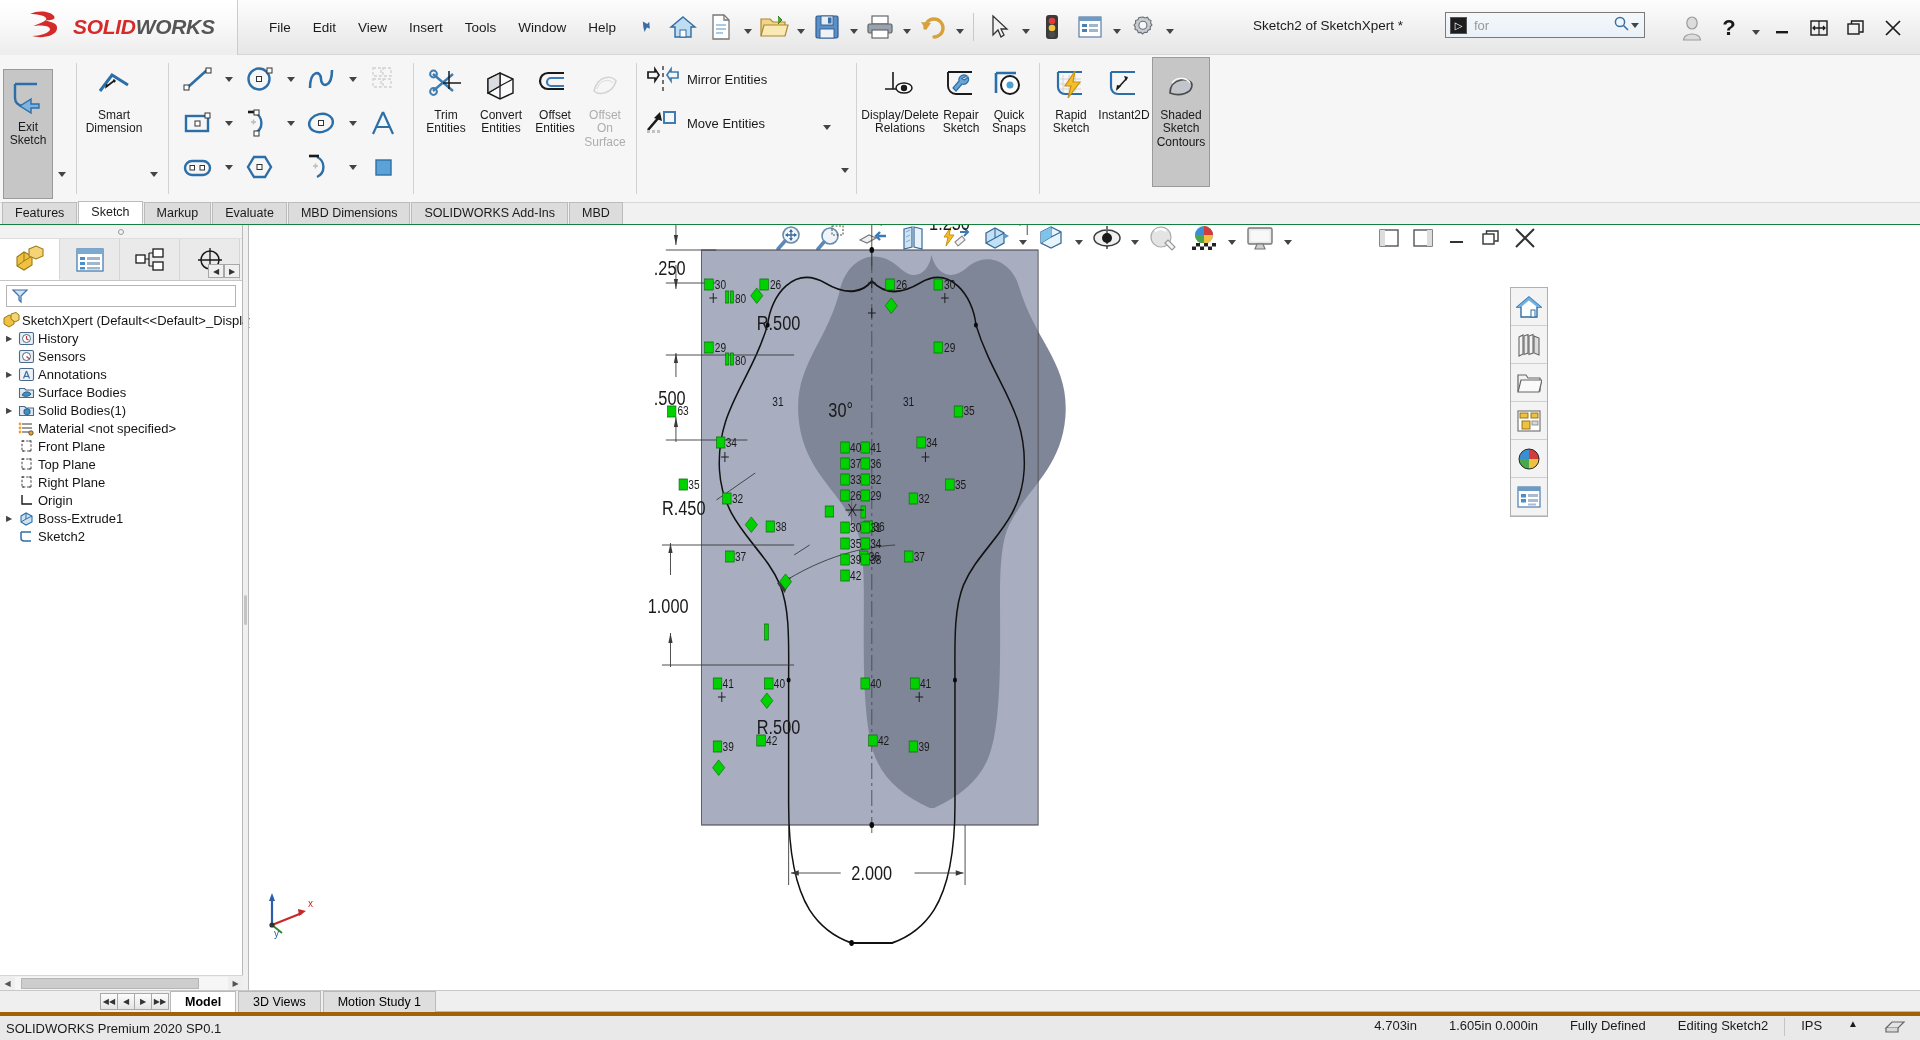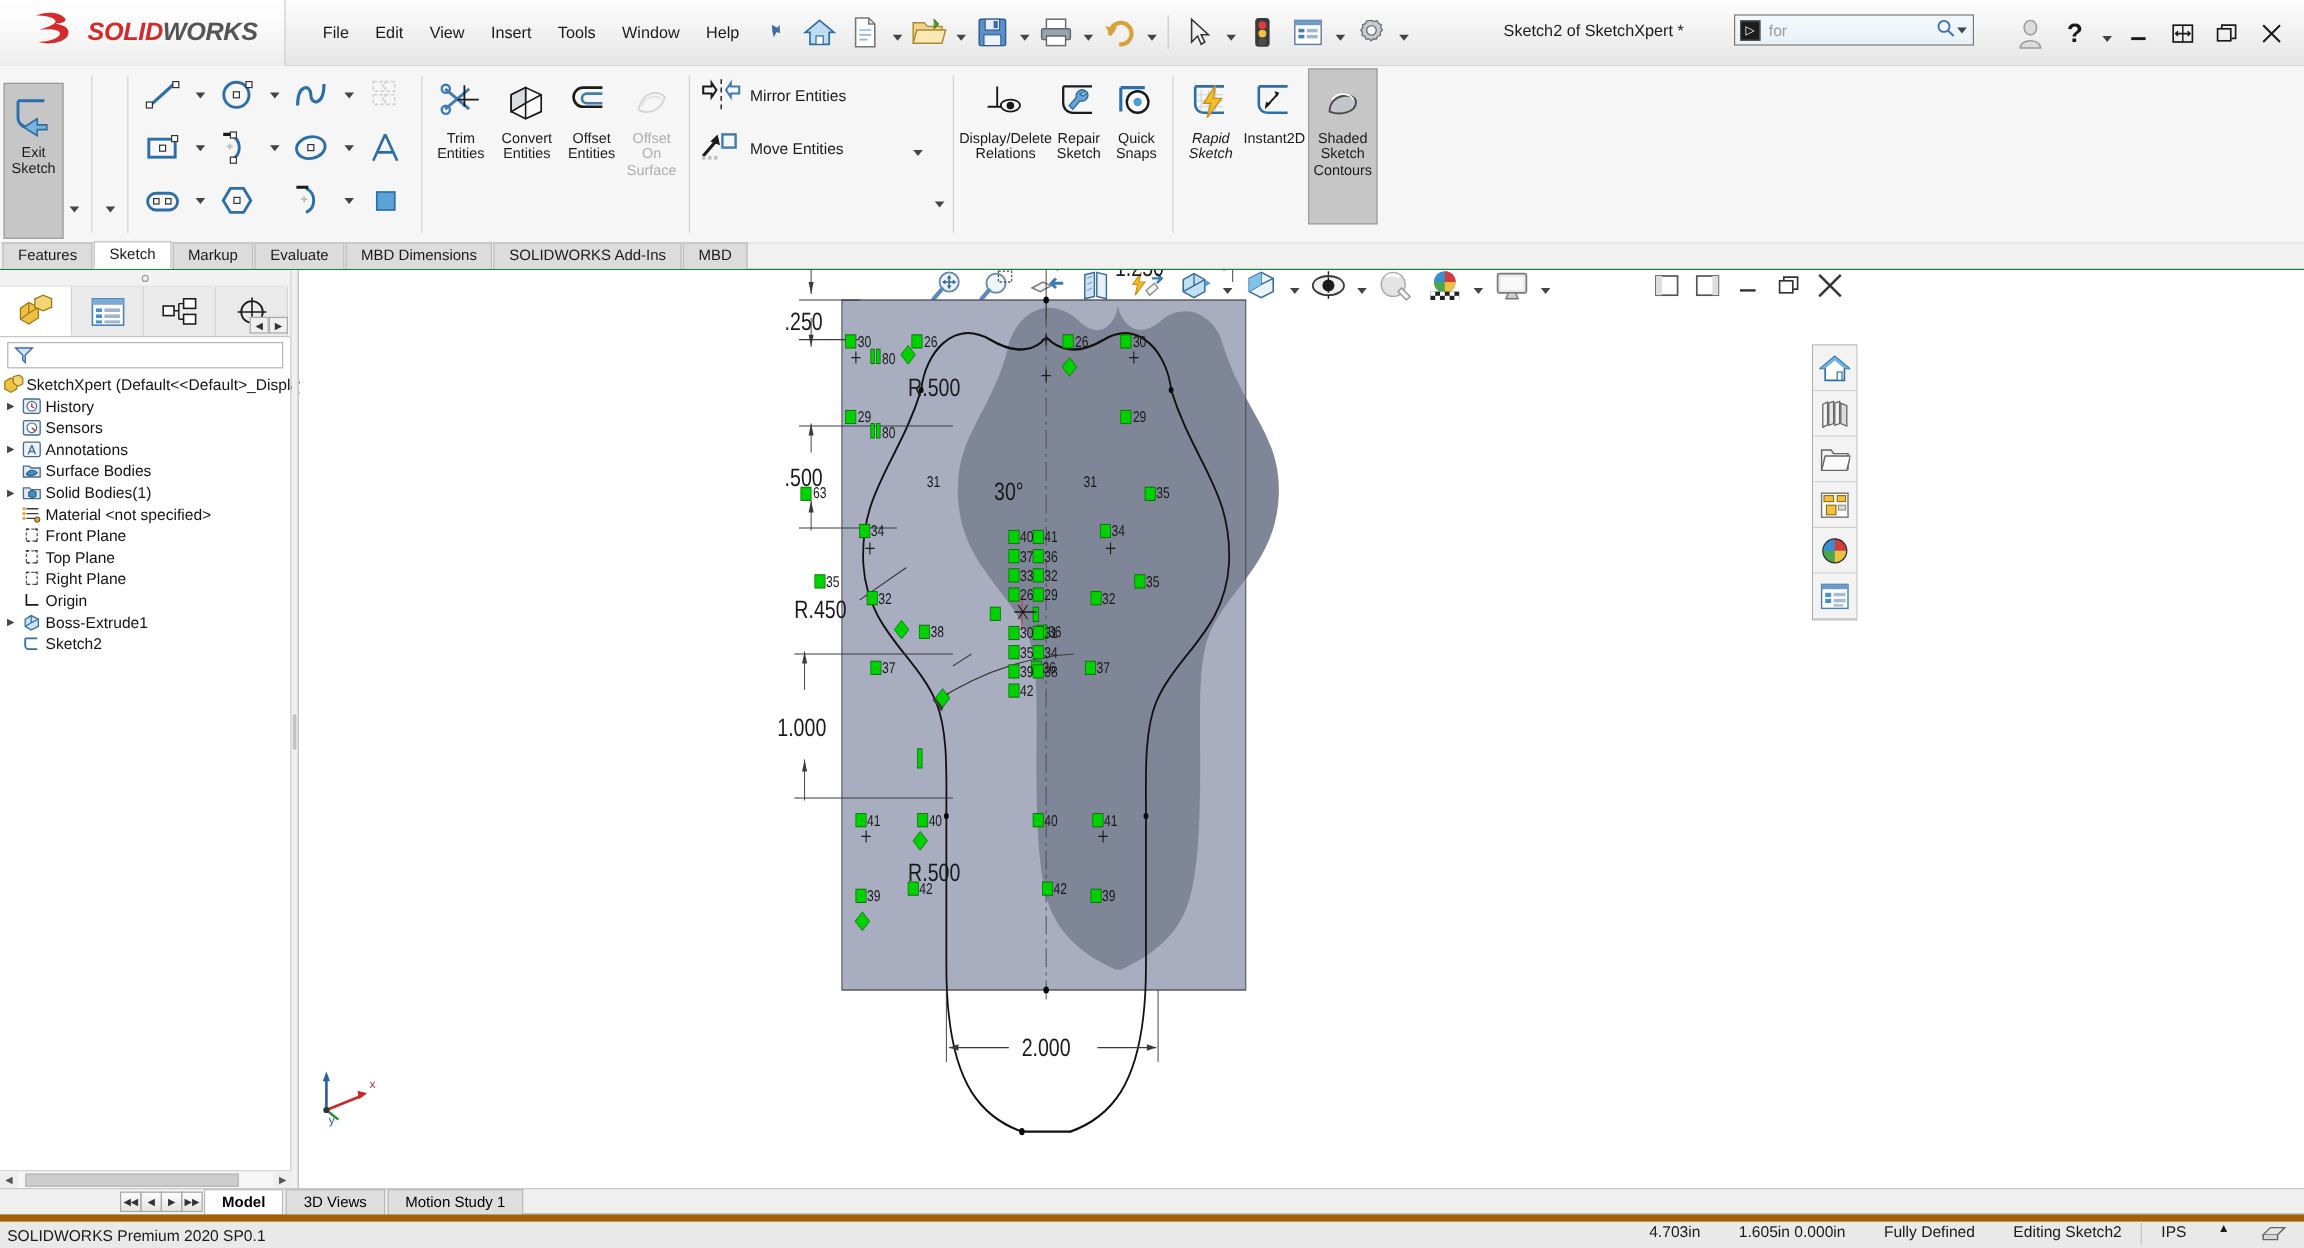--- a/index.html
+++ b/index.html
@@ -199,21 +199,21 @@
   }
   .btab {
     padding: 2px 14px; border: 1px solid #b9b9b9; border-bottom: none; background: #dedede;
     margin-left: 2px; cursor: default; line-height: 16px;
   }
   .btab.sel { background: #fff; font-weight: bold; }
   .btab-filler { flex:1; height: 21px; border-bottom: 1px solid #b9b9b9; }
 
   .statusbar {
     position: absolute; left: 0; top: 1012px; width: 1920px; height: 28px;
-    background: #e9e9e9; border-top: 6px solid #a16207;
+    background: #e9e9e9; border-top: 4px solid #a16207;
     display: flex; align-items: center; font-size: 13px; color: #1a1a1a;
   }
   .sb-left { margin-left: 6px; }
   .sb-right { margin-left: auto; display: flex; align-items: flex-start; gap: 0px; }
   .sb-cell { padding: 0 16px; white-space: nowrap; }
   .sb-div { width: 1px; height: 18px; background: #c4c4c4; }
 </style>
 </head>
 <body>
 
@@ -412,20 +412,31 @@
       <div class="colcarets">
         <div></div>
         <div class="tb-caret">
             <div class="caret-dn"></div>
           </div>
       </div>
     </div>
     <div class="rsep"></div>
 
     <div class="rgroup">
+      <div class="big-btn" style="width:62px;">
+        <div class="ico">
+          <svg width="38" height="34" viewBox="0 0 38 34">
+              <path d="M5 22 L17 6 L33 16" fill="none" stroke="#2c6fa8" stroke-width="3"></path>
+              <path d="M11 18 L20 11" stroke="#1a1a1a" stroke-width="1.6"></path>
+              <path d="M10 20 L14 16 L11 15 Z" fill="#1a1a1a"></path>
+              <path d="M21 12 L18 10 L19 14 Z" fill="#1a1a1a"></path>
+            </svg>
+        </div>
+        <div class="lbl"><span>Smart</span><br><span>Dimension</span></div>
+      </div>
       <div class="colcarets">
         <div></div>
         <div class="tb-caret">
             <div class="caret-dn"></div>
           </div>
       </div>
     </div>
     <div class="rsep"></div>
 
     <div class="rgroup grid3">
@@ -672,21 +683,21 @@
               <circle cx="20" cy="16" r="9" fill="#fff" stroke="#1a1a1a" stroke-width="2"></circle>
               <circle cx="20" cy="16" r="3.5" fill="#4d9ed1"></circle>
             </svg>
         </div>
         <div class="lbl"><span>Quick</span><br><span>Snaps</span></div>
       </div>
     </div>
     <div class="rsep"></div>
 
     <div class="rgroup">
-      <div class="big-btn" style="width:50px;font-style:italic;">
+      <div class="big-btn" style="width:50px;">
         <div class="ico">
           <svg width="38" height="34" viewBox="0 0 38 34">
               <path d="M6 3 H30 M6 3 V18 A7 7 0 0 0 13 25 H30" fill="none" stroke="#2c6fa8" stroke-width="2.2"></path>
               <g stroke="#cfcfcf" stroke-width="0.9">
                 <path d="M11 6 V23 M17 6 V23 M23 6 V23 M8 10 H29 M8 15 H29 M8 20 H29"></path>
               </g>
               <path d="M23 2 L13 17 H19 L16 29 L28 13 H21 Z" fill="#f5c026" stroke="#c98f16" stroke-width="1.2"></path>
             </svg>
         </div>
         <div class="lbl"><span>Rapid</span><br><span>Sketch</span></div>

